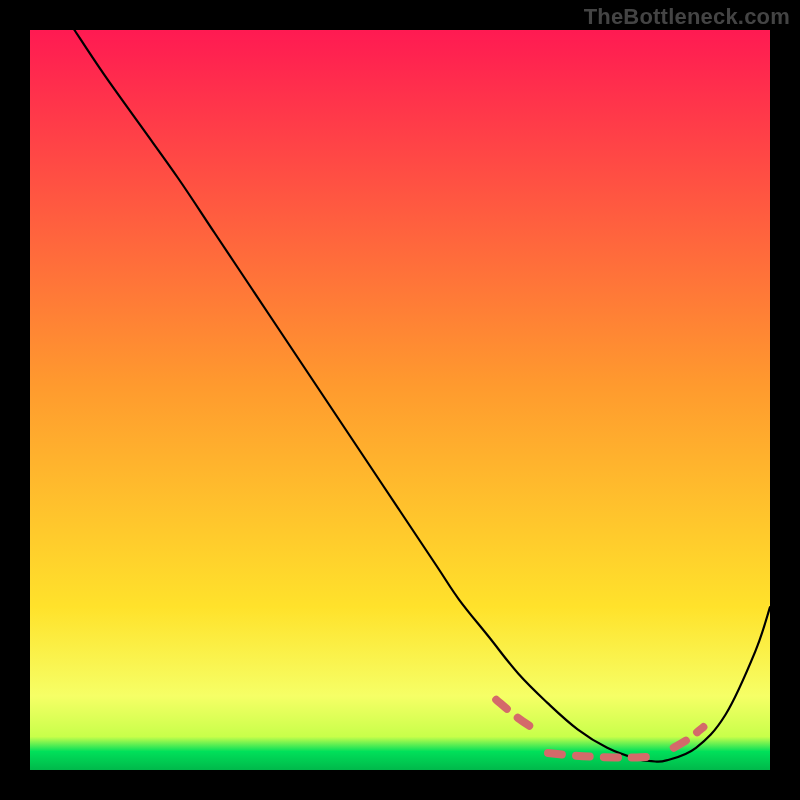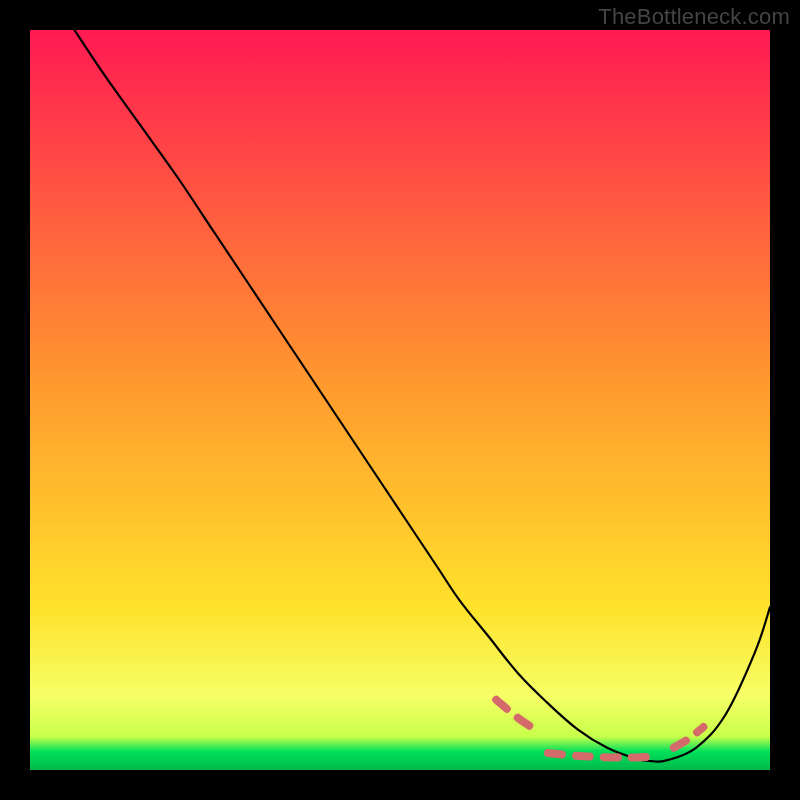--- a/index.html
+++ b/index.html
@@ -9,21 +9,21 @@
     width: 800px;
     height: 800px;
     background: #000;
   }
   .watermark {
     position: absolute;
     right: 10px;
     top: 4px;
     font-family: Arial, Helvetica, sans-serif;
     font-size: 22px;
-    font-weight: 400;
+    font-weight: 700;
     color: #444;
     letter-spacing: 0.2px;
   }
   .plot-area {
     position: absolute;
     left: 30px;
     top: 30px;
     width: 740px;
     height: 740px;
     overflow: hidden;

